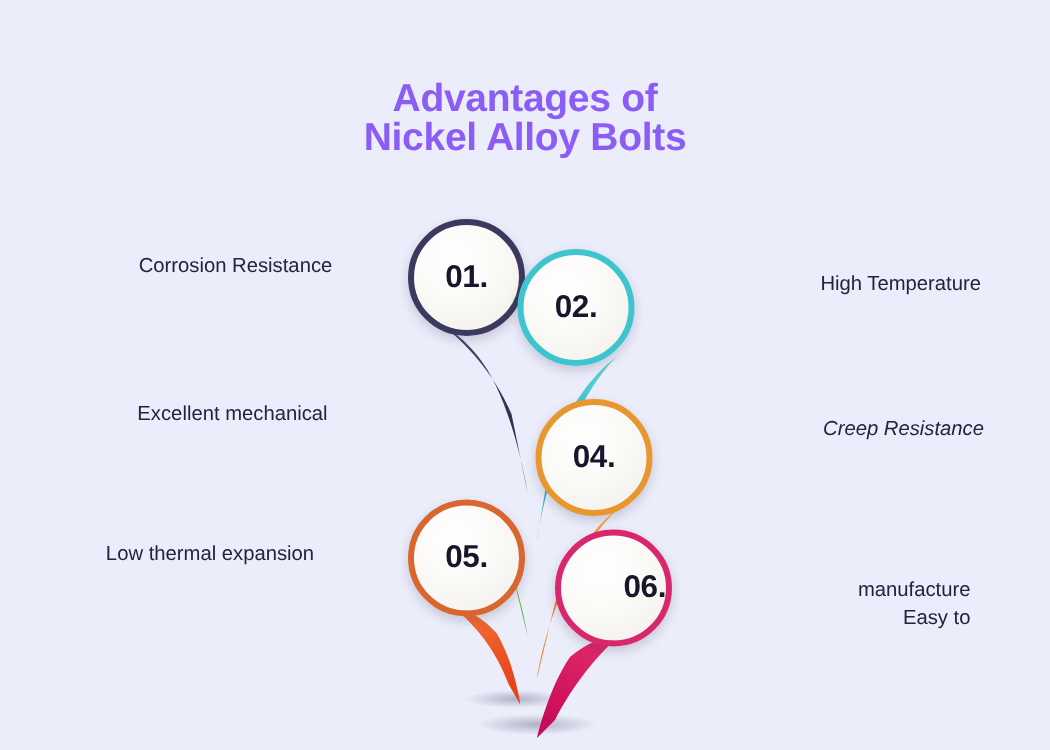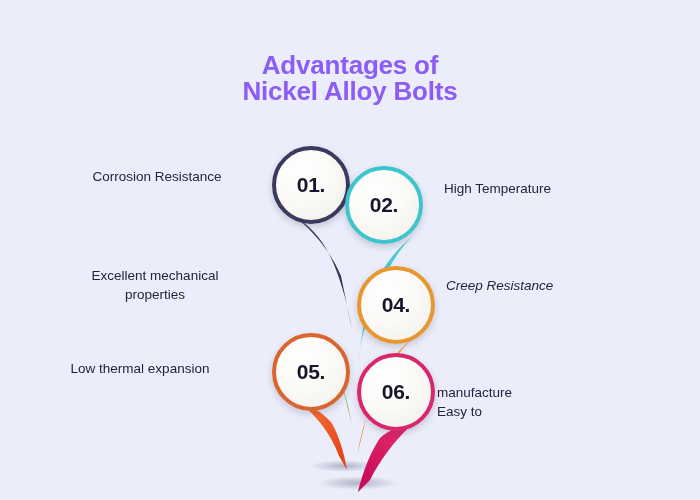--- a/index.html
+++ b/index.html
@@ -80,21 +80,21 @@
     position: absolute;
     font-size: 13.5px;
     color: #23233d;
     line-height: 19px;
     width: 210px;
   }
   .pin-label.left {
     text-align: center;
   }
   .pin-label.right {
-    text-align: left;
+    text-align: right;
   }
 </style>
 </head>
 <body>
 
 <div id="infographic">
 
   <div id="title-block">
     <div class="title-line">Advantages of</div>
     <div class="title-line">Nickel Alloy Bolts</div>
@@ -162,38 +162,37 @@
 
     <div class="pin" style="left:345px; top:166px; border-color:#3ec4cd;justify-content:center;">
       <span class="pin-num">02.</span>
     </div>
     <div class="pin-label right" style="left:444px; top:179px;">
       <span>High Temperature</span>
     </div>
 
     <div class="pin-label left" style="left:50px; top:266px;">
       <div>Excellent mechanical</div>
-      <div>properties</div>
     </div>
 
     <div class="pin" style="left:357px; top:266px; border-color:#e8962e;">
       <span class="pin-num">04.</span>
     </div>
     <div class="pin-label right" style="left:446px; top:276px;font-style:italic;">
       <span>Creep Resistance</span>
     </div>
 
     <div class="pin" style="left:272px; top:333px; border-color:#d9652f;">
       <span class="pin-num">05.</span>
     </div>
     <div class="pin-label left" style="left:35px; top:359px;">
       <span>Low thermal expansion</span>
     </div>
 
-    <div class="pin" style="left:357px; top:353px; border-color:#d8276c;">
+    <div class="pin" style="left:370px; top:353px; border-color:#d8276c;justify-content:flex-end;">
       <span class="pin-num">06.</span>
     </div>
     <div class="pin-label right" style="left:437px; top:383px;">
       <div>manufacture</div>
       <div>Easy to</div>
     </div>
 
   </div>
 </div>
 

